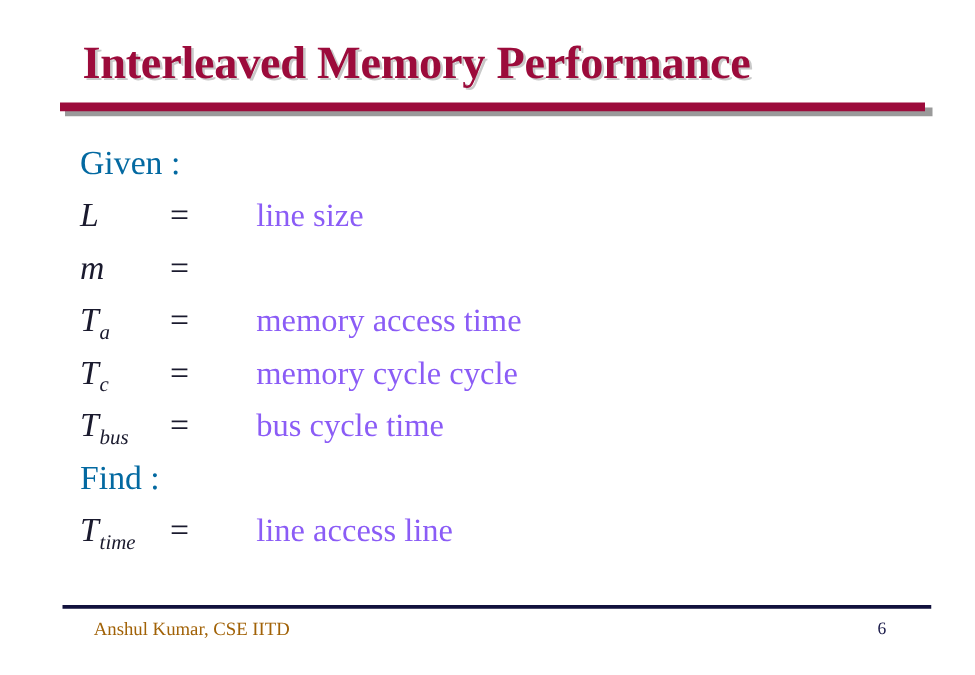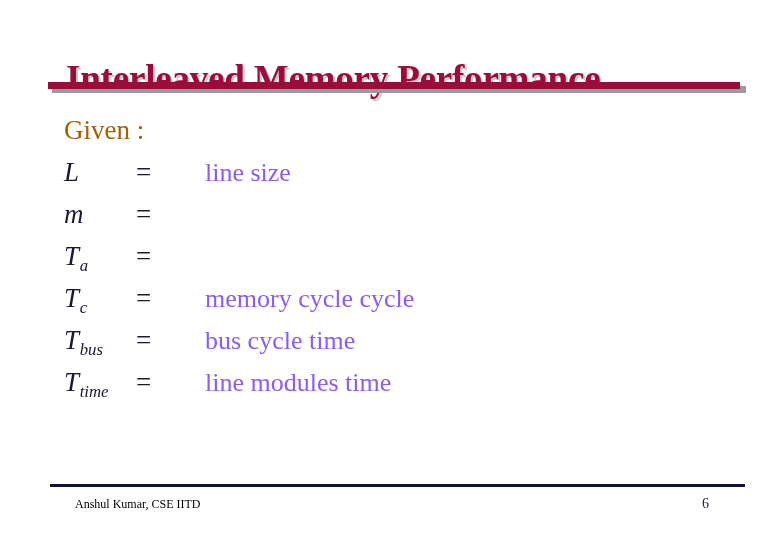--- a/index.html
+++ b/index.html
@@ -28,21 +28,20 @@
     left: 66px;
     top: 0;
     font-family: "Liberation Serif", "DejaVu Serif", serif;
     font-weight: bold;
     font-size: 37px;
     line-height: 45px;
     letter-spacing: -0.2px;
     color: #9c0b3b;
     white-space: nowrap;
     text-shadow: 2px 2px 0 #c9c9c9;
-    margin-top: 28px;
   }
 
   
   .title-rule-wrap {
     position: absolute;
     left: 48px;
     top: 82px;
     width: 698px;
     height: 12px;
   }
@@ -92,21 +91,21 @@
     top: 0.33em;
     left: 0.04em;
   }
   .heading {
     position: absolute;
     left: 0;
     top: 0;
     font-size: 27px;
     line-height: 34px;
     font-style: normal;
-    color: #a16207;
+    color: #0369a1;
   }
   .eq {
     position: absolute;
     left: 72px;
     top: 0;
     font-size: 27px;
     line-height: 34px;
     color: #1a1a2e;
   }
   .desc {
@@ -124,23 +123,23 @@
     left: 50px;
     top: 484px;
     width: 695px;
     height: 3px;
     background: #11113d;
   }
   .footer-text {
     position: absolute;
     left: 75px;
     top: 494px;
-    font-size: 12px;
+    font-size: 15px;
     line-height: 20px;
-    color: #000000;
+    color: #a16207;
   }
   .page-number {
     position: absolute;
     left: 702px;
     top: 494px;
     font-size: 14px;
     line-height: 20px;
     color: #1a1a4a;
   }
 </style>
@@ -169,38 +168,42 @@
   </div>
 
   <div class="row">
     <span class="sym"><span>m</span></span>
     <span class="eq">=</span>
   </div>
 
   <div class="row">
     <span class="sym"><span>T</span><sub>a</sub></span>
     <span class="eq">=</span>
+    <span class="desc">memory access time</span>
   </div>
 
   <div class="row">
     <span class="sym"><span>T</span><sub>c</sub></span>
     <span class="eq">=</span>
     <span class="desc">memory cycle cycle</span>
   </div>
 
   <div class="row">
     <span class="sym"><span>T</span><sub>bus</sub></span>
     <span class="eq">=</span>
     <span class="desc">bus cycle time</span>
   </div>
 
+  <div class="row">
+    <span class="heading">Find :</span>
+  </div>
 
   <div class="row">
     <span class="sym"><span>T</span><sub>time</sub></span>
     <span class="eq">=</span>
-    <span class="desc">line modules time</span>
+    <span class="desc">line access line</span>
   </div>
 
 </div>
 
 <div class="footer-rule"></div>
 <div class="footer-text">Anshul Kumar, CSE IITD</div>
 <div class="page-number">6</div>
 
 </body></html>

